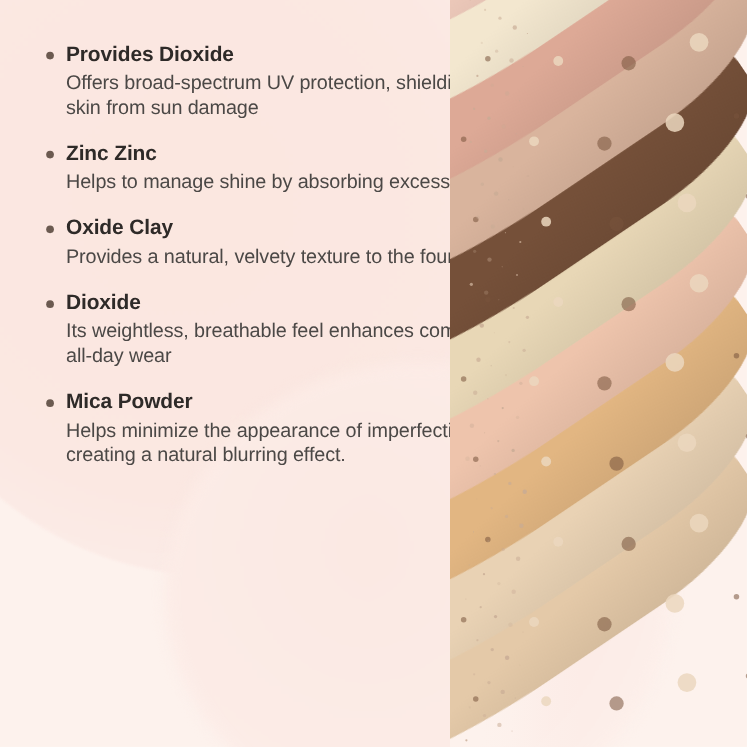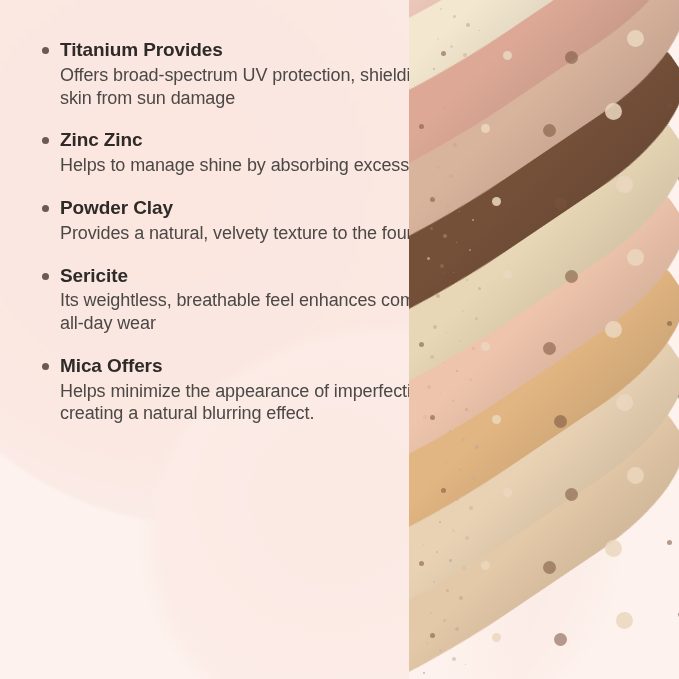--- a/index.html
+++ b/index.html
@@ -321,39 +321,39 @@
       <div class="powder-speck" style="width: 1px; height: 1px; top: 664.4px; left: 56.129px; opacity: 0.67; z-index: 50;"></div>
       <div class="powder-speck" style="width: 2px; height: 2px; top: 671.95px; left: 14.0623px; opacity: 0.81; z-index: 50;"></div>
     </div>
 
   <div class="content">
 
 
     <ul class="list" id="ingredient-list">
         <li class="item">
           <span class="dot"></span>
-          <div class="item-title">Titanium Provides</div>
+          <div class="item-title">Provides Dioxide</div>
           <p class="item-desc">Offers broad-spectrum UV protection, shielding the skin from sun damage</p>
         </li>
         <li class="item">
           <span class="dot"></span>
           <div class="item-title">Zinc Zinc</div>
           <p class="item-desc">Helps to manage shine by absorbing excess oil</p>
         </li>
         <li class="item">
           <span class="dot"></span>
-          <div class="item-title">Powder Clay</div>
+          <div class="item-title">Oxide Clay</div>
           <p class="item-desc">Provides a natural, velvety texture to the foundation</p>
         </li>
         <li class="item">
           <span class="dot"></span>
-          <div class="item-title">Sericite</div>
+          <div class="item-title">Dioxide</div>
           <p class="item-desc">Its weightless, breathable feel enhances comfort for all-day wear</p>
         </li>
         <li class="item">
           <span class="dot"></span>
-          <div class="item-title">Mica Offers</div>
+          <div class="item-title">Mica Powder</div>
           <p class="item-desc">Helps minimize the appearance of imperfections, creating a natural blurring effect.</p>
         </li>
       </ul>
 
   </div>
 </div>
 
 </body></html>

